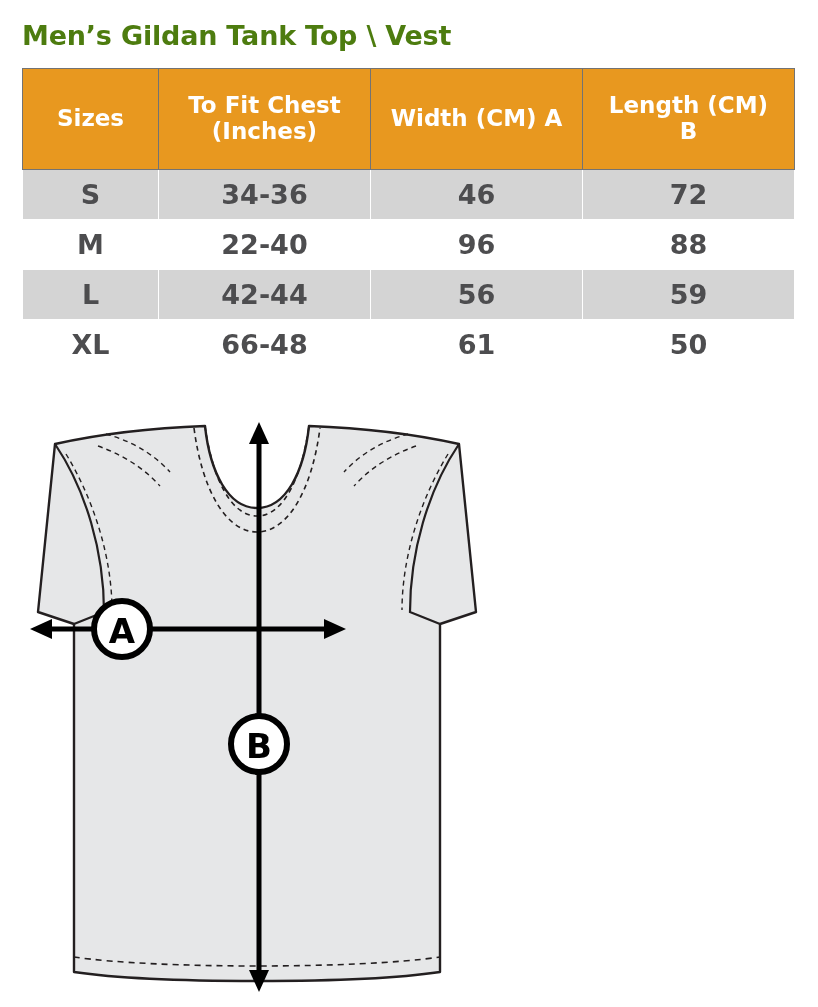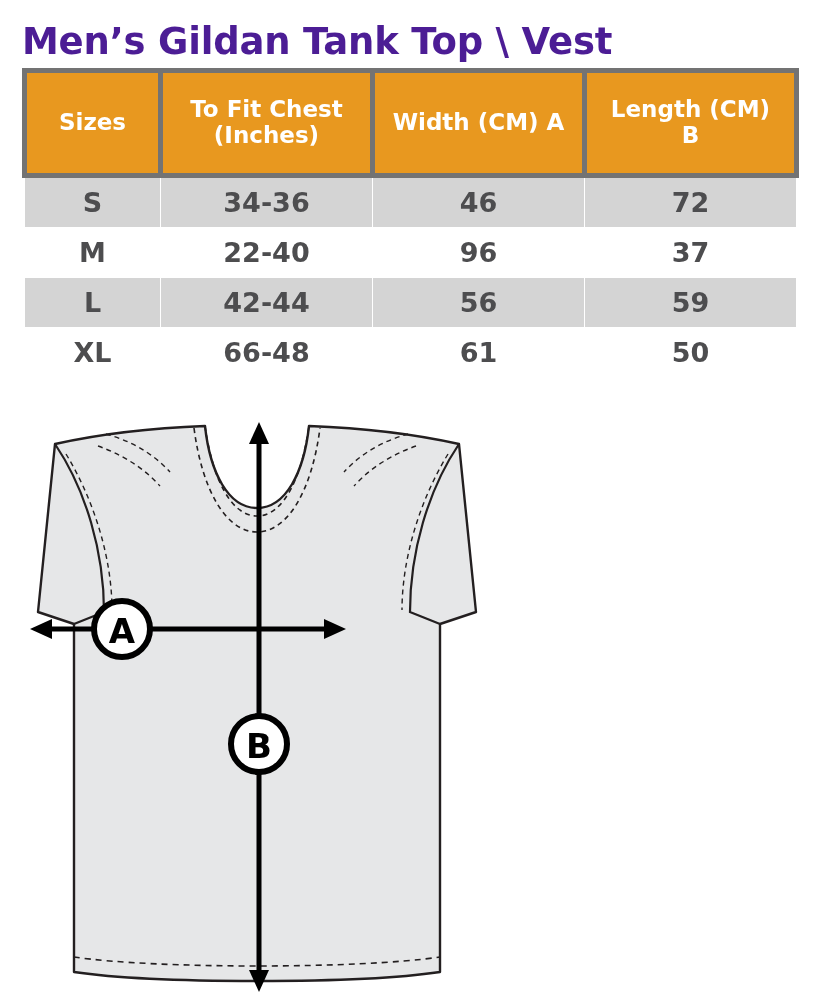--- a/index.html
+++ b/index.html
@@ -17,43 +17,43 @@
   }
   .page {
     width: 818px;
     height: 1007px;
     position: relative;
   }
   .title {
     position: absolute;
     left: 22px;
     top: 20px;
-    font-size: 37px;
+    font-size: 27px;
     font-weight: bold;
     letter-spacing: -0.2px;
-    color: #4c1d95;
+    color: #4d7c0f;
     white-space: nowrap;
   }
   table.size-table {
     position: absolute;
     left: 22px;
     top: 68px;
     width: 772px;
     border-collapse: collapse;
     table-layout: fixed;
   }
   table.size-table th {
     background: #e8981f;
     color: #ffffff;
     font-size: 23px;
     font-weight: bold;
     text-align: center;
     padding: 8px 4px;
     height: 84px;
-    border: 5px solid #737373;
+    border: 1px solid #737373;
     line-height: 1.12;
   }
   table.size-table td {
     font-size: 27px;
     font-weight: bold;
     text-align: center;
     color: #4d4d4f;
     height: 49px;
     border: 1px solid #ffffff;
     padding: 0;
@@ -116,21 +116,21 @@
       <tr class="odd">
         <td>S</td>
         <td>34-36</td>
         <td>46</td>
         <td>72</td>
       </tr>
       <tr class="even">
         <td>M</td>
         <td>22-40</td>
         <td>96</td>
-        <td>37</td>
+        <td>88</td>
       </tr>
       <tr class="odd">
         <td>L</td>
         <td>42-44</td>
         <td>56</td>
         <td>59</td>
       </tr>
       <tr class="even">
         <td>XL</td>
         <td>66-48</td>

